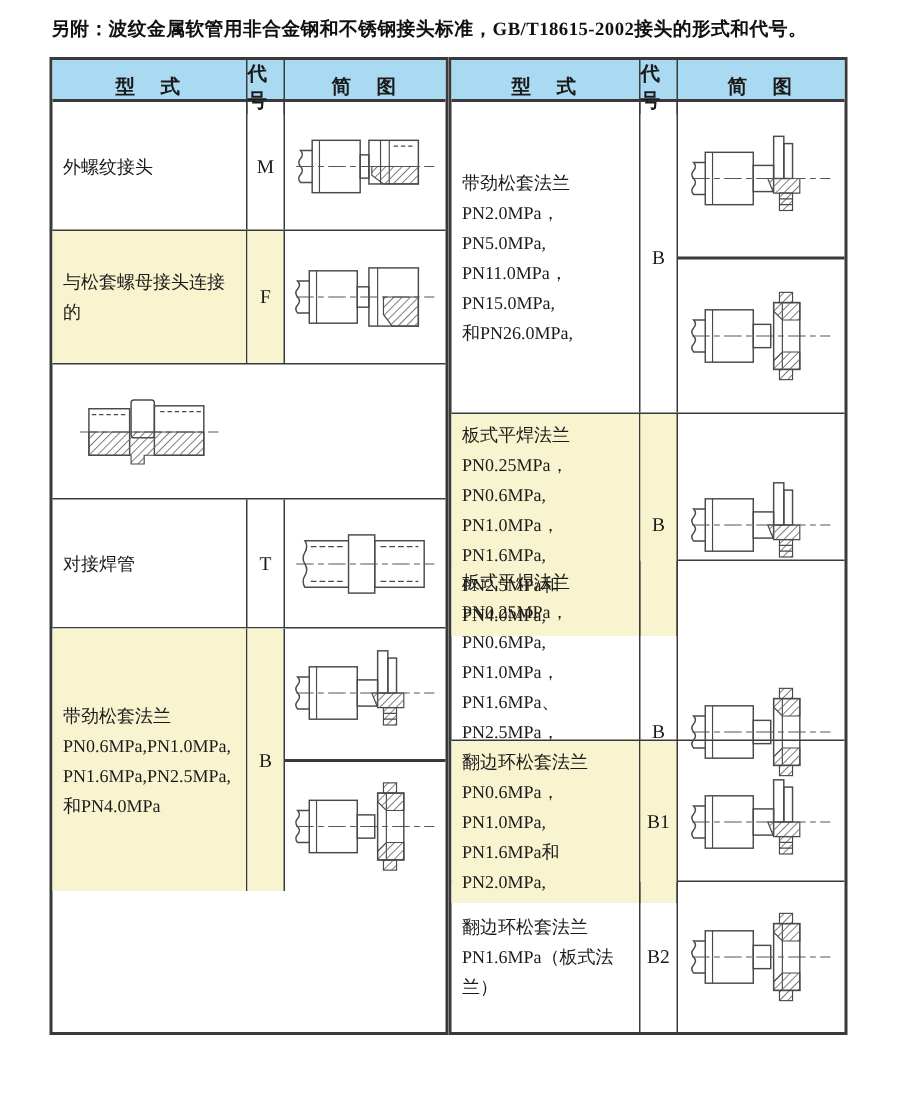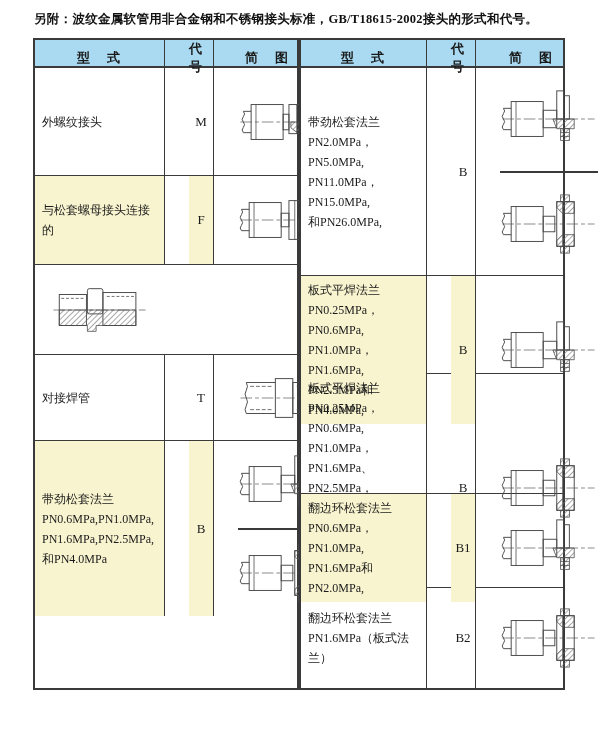--- a/index.html
+++ b/index.html
@@ -13,21 +13,21 @@
   body{font-family:"Liberation Serif","DejaVu Serif",serif;color:var(--ink);position:relative;}
   .doc-title{
     position:absolute;left:34px;top:11px;width:540px;
     font-family:Liberation Serif, serif;
     font-weight:700;font-size:12.5px;letter-spacing:.3px;color:#111;
   }
   .tables{position:absolute;left:33px;top:38px;display:flex;}
   .tbl{border:2px solid var(--bd);background:#fff;}
   .tbl-left{width:266px;}
   .tbl-right{width:266px;}
-  .hdr-row,.row{display:grid;gap:24px;}
+  .hdr-row,.row{display:grid;}
   .tbl-left .hdr-row,.tbl-left .row{grid-template-columns:130px 25px 1fr;}
   .tbl-right .hdr-row,.tbl-right .row{grid-template-columns:126px 25px 1fr;}
   .hdr-row{height:28px;background:var(--hdr);border-bottom:2px solid var(--bd);}
   .hdr-cell{
     display:flex;align-items:center;justify-content:center;
     font-weight:700;font-size:13px;letter-spacing:2px;
   }
   .hdr-cell.b-r{border-right:1px solid var(--bd);}
   .row{border-bottom:1px solid var(--bd);}
   .row:last-child{border-bottom:none;}
@@ -57,21 +57,21 @@
 
 <div class="tables">
 
   <div class="tbl tbl-left">
     <div class="hdr-row">
       <div class="hdr-cell b-r">型　式</div>
       <div class="hdr-cell b-r">代号</div>
       <div class="hdr-cell">简　图</div>
     </div>
 
-    <div class="row" style="height:108px">
+    <div class="row" style="height:86px">
       <div class="c-type">外螺纹接头</div>
       <div class="c-code">M</div>
       <div class="c-diag">
         <div class="dsub">
             <span class="diag">
               <svg viewBox="0 0 100 66" width="98" height="64">
                 <defs>
                   <pattern id="h0" patternUnits="userSpaceOnUse" width="4" height="4" patternTransform="rotate(45)">
                     <line x1="0" y1="0" x2="0" y2="4" stroke="#6b6b6b" stroke-width="1.2"></line>
                   </pattern>

